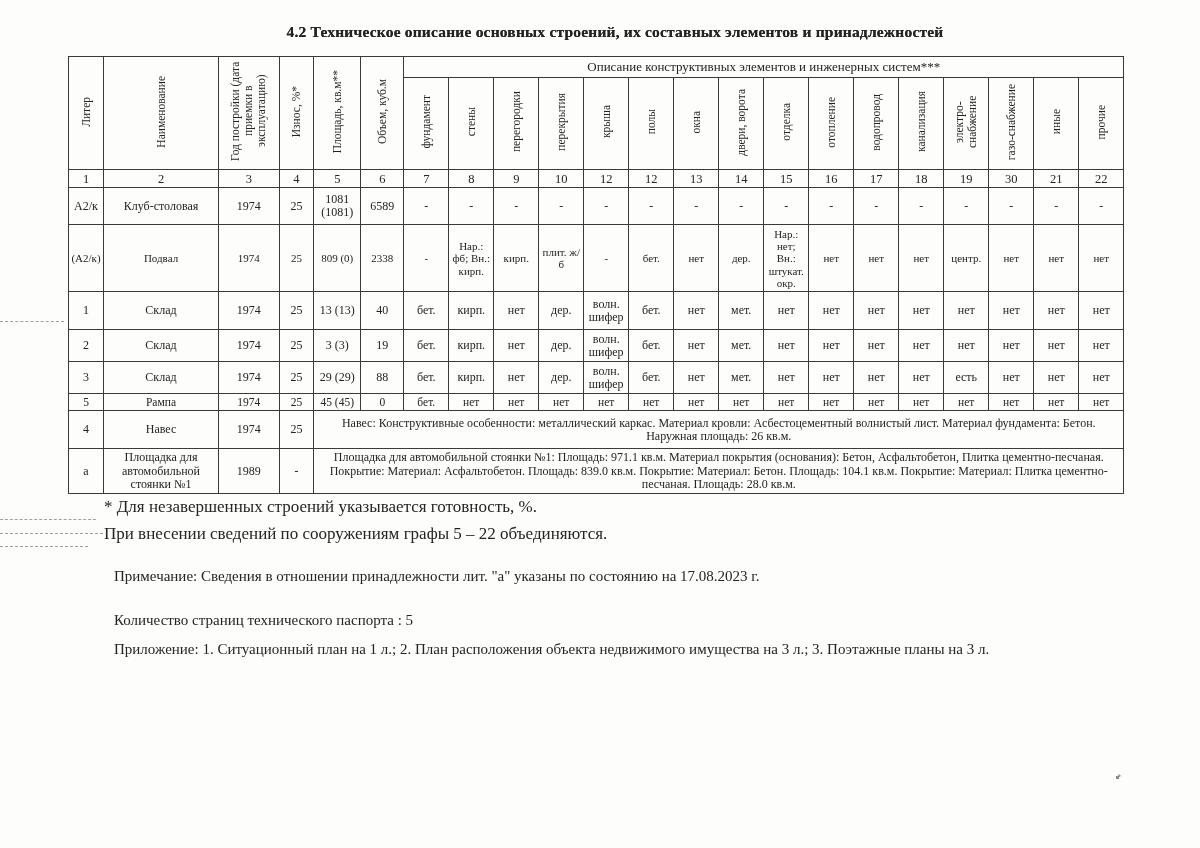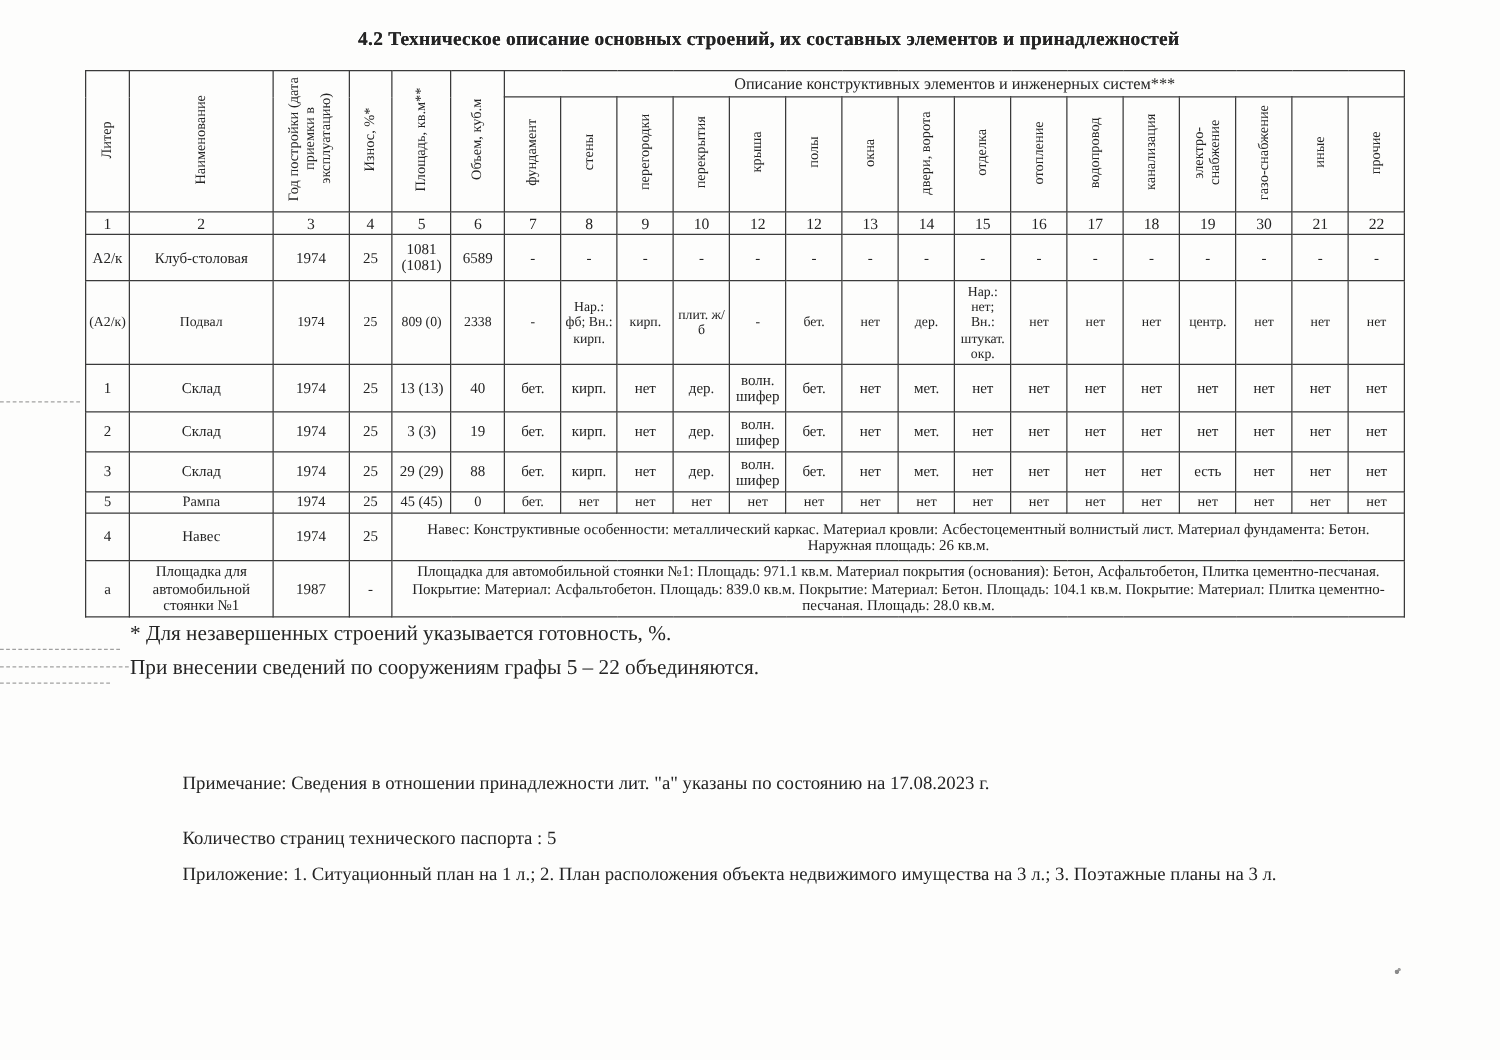--- a/index.html
+++ b/index.html
@@ -38,21 +38,21 @@
   tr.r2 td{height:38px;}
   tr.r3 td{height:32px;}
   tr.r4 td{height:32px;}
   tr.r5 td{height:17px;font-size:11.5px;}
   tr.r6 td{height:38px;}
   tr.r7 td{height:45px;}
   .footnotes{
     position:absolute;left:104px;top:497px;font-size:17px;line-height:1.2;
   }
   .footnotes p{margin:0 0 6.5px 0;}
-  .notes{position:absolute;left:114px;top:619px;width:1020px;font-size:15px;margin-left:32px;}
+  .notes{position:absolute;left:114px;top:568px;width:1020px;font-size:15px;}
   .notes p{margin:0;}
   .notes .n0{margin-bottom:27px;}
   .notes .n1{margin-bottom:12px;}
   .dash-art{position:absolute;border-top:1.6px dashed #8a8a8a;opacity:.8;}
   .speck{position:absolute;width:9px;height:9px;border-radius:50%;
     background:radial-gradient(circle,#6e6e6e 0 1.5px,transparent 2px),
                radial-gradient(circle at 70% 30%,#8a8a8a 0 1px,transparent 1.6px);
     opacity:.8;}
 </style>
 </head>
@@ -294,21 +294,21 @@
         <td>4</td>
         <td>Навес</td>
         <td>1974</td>
         <td>25</td>
         <td class="merged" colspan="18">Навес: Конструктивные особенности: металлический каркас. Материал кровли: Асбестоцементный волнистый лист. Материал фундамента: Бетон. Наружная площадь: 26 кв.м.</td>
       </tr>
 
       <tr class="r7">
         <td>а</td>
         <td class="small">Площадка для автомобильной стоянки №1</td>
-        <td>1987</td>
+        <td>1989</td>
         <td>-</td>
         <td class="merged" colspan="18">Площадка для автомобильной стоянки №1: Площадь: 971.1 кв.м. Материал покрытия (основания): Бетон, Асфальтобетон, Плитка цементно-песчаная. Покрытие: Материал: Асфальтобетон. Площадь: 839.0 кв.м. Покрытие: Материал: Бетон. Площадь: 104.1 кв.м. Покрытие: Материал: Плитка цементно-песчаная. Площадь: 28.0 кв.м.</td>
       </tr>
     </tbody>
   </table>
 
   <div class="footnotes">
     <p>* Для незавершенных строений указывается готовность, %.</p>
     <p>При внесении сведений по сооружениям  графы 5 – 22 объединяются.</p>
   </div>

